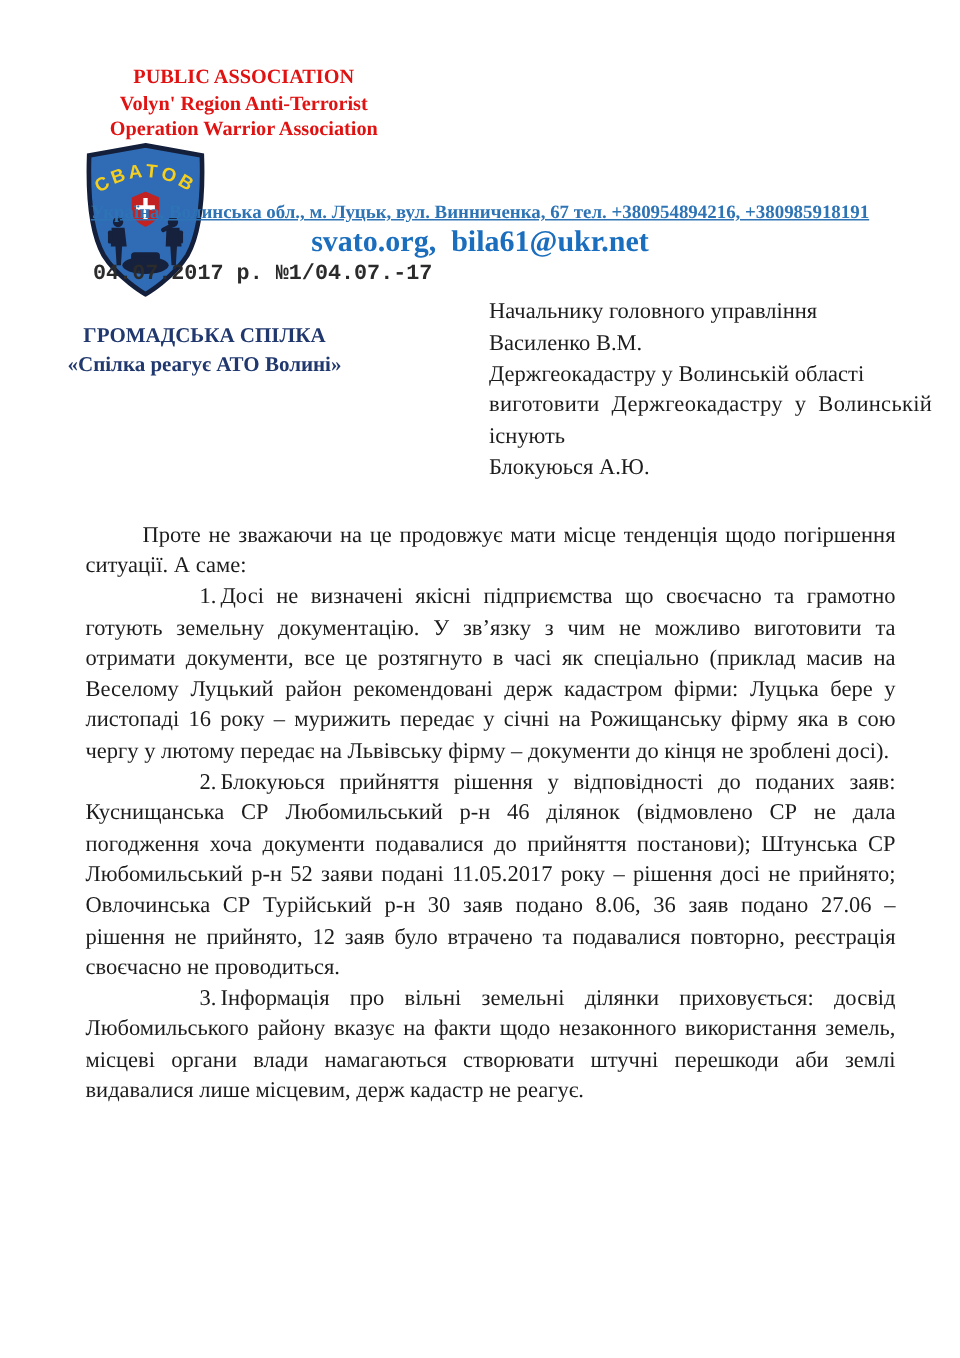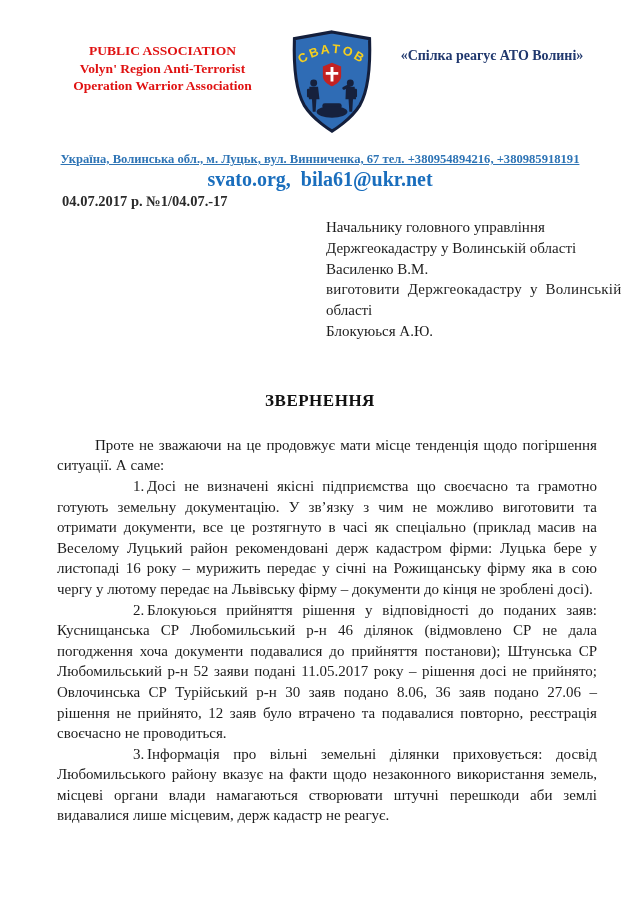--- a/index.html
+++ b/index.html
@@ -14,20 +14,21 @@
     background: #ffffff;
     font-family: "Liberation Serif", serif;
     color: #1c1c1c;
   }
   
   .header {
     display: flex;
     align-items: flex-start;
     margin: 30px 40px 0 45px;
     height: 102px;
+    flex-direction: column;
   }
   .h-left {
     width: 235px;
     margin-top: 12px;
     text-align: center;
     color: #e01212;
     font-weight: bold;
     font-size: 13.5px;
     line-height: 17.5px;
   }
@@ -40,40 +41,40 @@
     flex: 1;
     margin-top: 16px;
     text-align: center;
     color: #20386e;
     font-weight: bold;
     font-size: 14px;
     line-height: 19px;
   }
   
   .addr-line {
-    margin-top: 20px;
+    margin-top: 2px;
     text-align: center;
     color: #2e74b5;
     font-weight: bold;
     font-size: 12.6px;
     text-decoration: underline;
     cursor: pointer;
   }
   .web-line {
     text-align: center;
     color: #1a6ebd;
     font-weight: bold;
     font-size: 20px;
     margin-top: 1px;
   }
   .web-line .site { margin-right: 10px; cursor: pointer; }
   .web-line .email { cursor: pointer; }
   .ref-line {
     margin: 2px 0 0 62px;
-    font-family: Liberation Serif, serif;
+    font-family: Liberation Mono, monospace;
     font-weight: bold;
     font-size: 14.5px;
     color: #2b2b2b;
   }
   
   .addressee {
     margin: 7px 40px 0 290px;
     font-size: 15px;
     line-height: 20.8px;
   }
@@ -140,41 +141,41 @@
         </g>
 
         <g fill="#16213d">
           <rect x="40" y="76" width="20" height="6" rx="2.5"></rect>
           <ellipse cx="50" cy="85" rx="16" ry="6"></ellipse>
         </g>
       </svg>
     </div>
 
     <div class="h-right">
+      <div>ГРОМАДСЬКА СПІЛКА</div>
       <div>«Спілка реагує АТО Волині»</div>
     </div>
   </div>
 
   <div class="addr-line">Україна, Волинська обл., м. Луцьк, вул. Винниченка, 67 тел. +380954894216, +380985918191</div>
   <div class="web-line">
     <span class="site">svato.org,</span><span class="email">bila61@ukr.net</span>
   </div>
 
   <div class="ref-line">04.07.2017 р. №1/04.07.-17</div>
 
   <div class="addressee">
     <div>Начальнику головного управління</div>
+    <div>Василенко В.М.</div>
     <div>Держгеокадастру у Волинській області</div>
-    <div>Василенко В.М.</div>
     <div class="wide">виготовити  Держгеокадастру у Волинській</div>
-    <div>області</div>
+    <div>існують</div>
     <div>Блокуюься А.Ю.</div>
   </div>
 
-  <div class="doc-title">ЗВЕРНЕННЯ</div>
 
   <div class="doc-body">
     <p><span>Проте не зважаючи на це продовжує мати місце тенденція щодо погіршення ситуації. А саме:</span></p>
     <p><span class="num">1.</span><span>Досі не визначені якісні підприємства що своєчасно та грамотно готують земельну документацію. У зв’язку з чим не можливо виготовити та отримати документи, все це розтягнуто в часі як спеціально (приклад масив на Веселому Луцький район рекомендовані держ кадастром фірми: Луцька бере у листопаді 16 року – мурижить передає у січні на Рожищанську фірму яка в сою чергу у лютому передає на Львівську фірму – документи до кінця не зроблені досі).</span></p>
     <p><span class="num">2.</span><span>Блокуюься прийняття рішення у відповідності до поданих заяв: Куснищанська СР Любомильський р-н 46 ділянок (відмовлено СР не дала погодження хоча документи подавалися до прийняття постанови); Штунська СР Любомильський р-н 52 заяви подані 11.05.2017 року – рішення досі не прийнято; Овлочинська СР Турійський р-н 30 заяв подано 8.06, 36 заяв подано 27.06 – рішення не прийнято, 12 заяв було втрачено та подавалися повторно, реєстрація своєчасно не проводиться.</span></p>
     <p><span class="num">3.</span><span>Інформація про вільні земельні ділянки приховується: досвід Любомильського району вказує на факти щодо незаконного використання земель, місцеві органи влади намагаються створювати штучні перешкоди аби землі видавалися лише місцевим, держ кадастр не реагує.</span></p>
   </div>
 
 </div>
 

